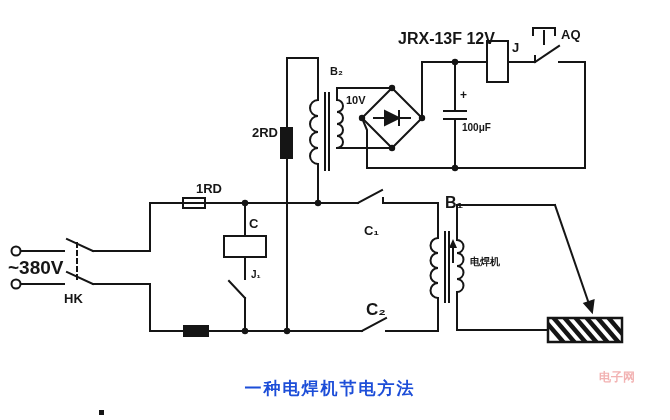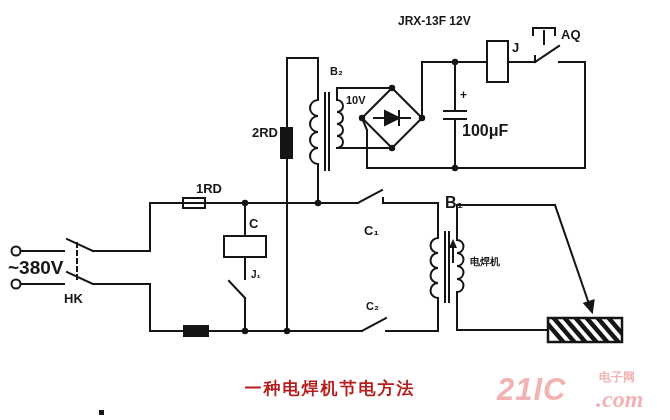--- a/index.html
+++ b/index.html
@@ -7,21 +7,21 @@
     position:relative;width:670px;height:420px;background:#ffffff;
     font-family:"Liberation Sans","DejaVu Sans",sans-serif;overflow:hidden;
   }
   svg{position:absolute;left:0;top:0;}
   .lbl{
     position:absolute;color:#161616;font-weight:700;white-space:nowrap;
     font-family:"Liberation Sans","DejaVu Sans",sans-serif;line-height:1;
   }
   .caption{
     position:absolute;left:150px;top:377px;width:360px;text-align:center;
-    font-size:17px;font-weight:700;letter-spacing:2px;color:#b91c1c;
+    font-size:17px;font-weight:700;letter-spacing:2px;color:#1d4ed8;
   }
   .wm{position:absolute;color:#f2b3b3;font-weight:700;line-height:1;white-space:nowrap;}
   .wm-brand{left:497px;top:374px;font-size:31px;font-style:italic;letter-spacing:1px;}
   .wm-site{left:599px;top:371px;font-size:12px;}
   .wm-suffix{left:596px;top:387px;font-size:24px;font-style:italic;font-family:"Liberation Serif","DejaVu Serif",serif;}
 </style>
 </head>
 <body>
 
 <div class="stage">
@@ -171,29 +171,27 @@
   </svg>
 
   <div class="lbl" style="left:8px;top:258px;font-size:19px">~380V</div>
   <div class="lbl" style="left:64px;top:292px;font-size:13px">HK</div>
   <div class="lbl" style="left:196px;top:182px;font-size:13px">1RD</div>
   <div class="lbl" style="left:252px;top:126px;font-size:13px">2RD</div>
   <div class="lbl" style="left:249px;top:217px;font-size:13px">C</div>
   <div class="lbl" style="left:251px;top:270px;font-size:10px">J₁</div>
   <div class="lbl" style="left:330px;top:66px;font-size:11px">B₂</div>
   <div class="lbl" style="left:346px;top:95px;font-size:11px">10V</div>
-  <div class="lbl" style="left:398px;top:15px;font-size:12px">JRX-13F 12V</div>
+  <div class="lbl" style="left:398px;top:31px;font-size:16px">JRX-13F 12V</div>
   <div class="lbl" style="left:512px;top:41px;font-size:13px">J</div>
   <div class="lbl" style="left:561px;top:28px;font-size:13px">AQ</div>
   <div class="lbl" style="left:460px;top:89px;font-size:12px">+</div>
-  <div class="lbl" style="left:462px;top:123px;font-size:16px">100μF</div>
+  <div class="lbl" style="left:462px;top:123px;font-size:10px">100μF</div>
   <div class="lbl" style="left:364px;top:224px;font-size:13px">C₁</div>
-  <div class="lbl" style="left:366px;top:301px;font-size:11px">C₂</div>
+  <div class="lbl" style="left:366px;top:301px;font-size:17px">C₂</div>
   <div class="lbl" style="left:445px;top:195px;font-size:16px">B₁</div>
   <div class="lbl" style="left:470px;top:257px;font-size:10px">电焊机</div>
 
   <div class="caption">一种电焊机节电方法</div>
 
-  <div class="wm wm-brand">21IC</div>
   <div class="wm wm-site">电子网</div>
-  <div class="wm wm-suffix">.com</div>
 
 </div>
 
 </body></html>

